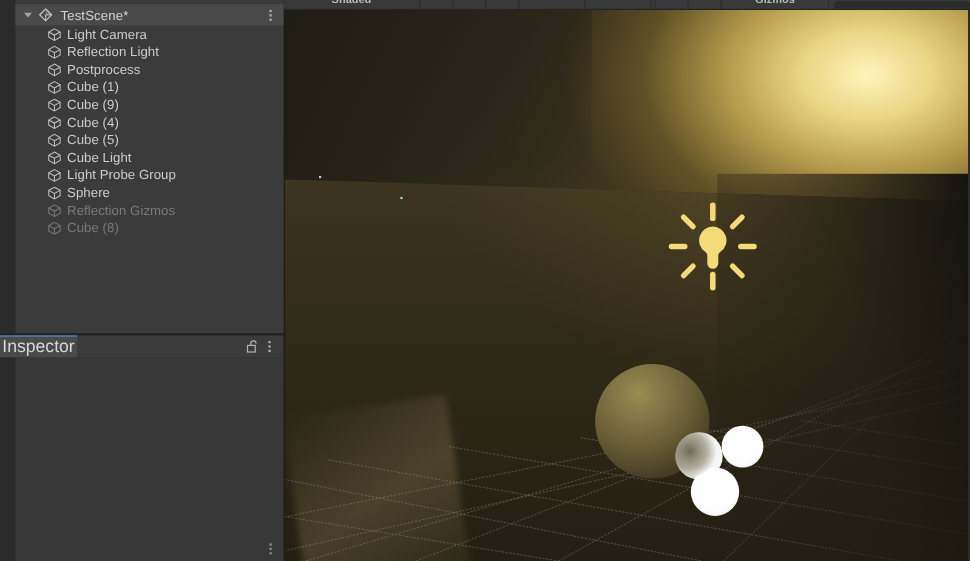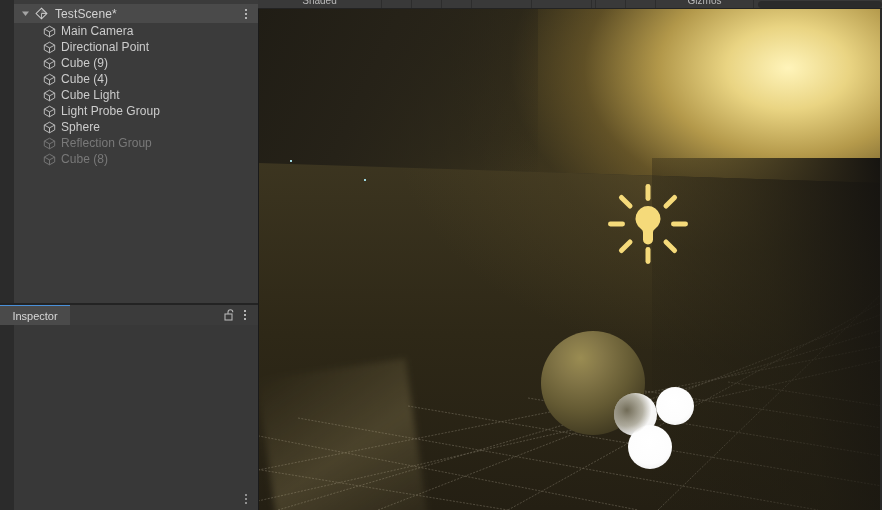--- a/index.html
+++ b/index.html
@@ -148,21 +148,21 @@
     position: absolute;
     top: 0;
     height: 20px;
     display: flex;
     align-items: center;
     padding: 0 9px;
     box-sizing: border-box;
     white-space: nowrap;
   }
   .tab .tab-label {
-    font-size: 11px;
+    font-size: 16px;
     color: #b9b9b9;
   }
   .tab.active {
     background: #4a4a4a;
     border-top: 1px solid #4a90d9;
   }
   .tab.active .tab-label { color: #d8d8d8; }
   #tab-inspector { left: 0; width: 70px; justify-content: center; }
   #tab-occlusion { left: 70px; width: 100px; }
   #tab-occlusion .tab-icon {
@@ -234,20 +234,21 @@
     overflow: hidden;
   }
   .tb-seg {
     height: 8px;
     box-sizing: border-box;
     border-right: 1px solid #2d2d2d;
     display: flex;
     align-items: flex-start;
     justify-content: center;
     overflow: hidden;
+    font-weight: bold;
   }
   .tb-seg span {
     font-size: 10px;
     color: #b8b8b8;
     line-height: 8px;
     display: block;
     transform: translateY(-3px);
     white-space: nowrap;
   }
   .tb-seg.wide { width: 124px; }
@@ -442,31 +443,51 @@
 
       <div id="hierarchy-list">
           <div class="h-item">
             <span class="go-icon">
               <svg width="13" height="13" viewBox="0 0 14 14">
                 <polygon points="7,1.3 12.6,4.4 12.6,9.6 7,12.7 1.4,9.6 1.4,4.4" fill="none" stroke="#c2c2c2" stroke-width="1"></polygon>
                 <polyline points="1.4,4.4 7,7.4 12.6,4.4" fill="none" stroke="#c2c2c2" stroke-width="1"></polyline>
                 <line x1="7" y1="7.4" x2="7" y2="12.7" stroke="#c2c2c2" stroke-width="1"></line>
               </svg>
             </span>
-            <span class="go-label">Main Camera</span>
-          </div>
-          <div class="h-item">
-            <span class="go-icon">
-              <svg width="13" height="13" viewBox="0 0 14 14">
-                <polygon points="7,1.3 12.6,4.4 12.6,9.6 7,12.7 1.4,9.6 1.4,4.4" fill="none" stroke="#c2c2c2" stroke-width="1"></polygon>
-                <polyline points="1.4,4.4 7,7.4 12.6,4.4" fill="none" stroke="#c2c2c2" stroke-width="1"></polyline>
-                <line x1="7" y1="7.4" x2="7" y2="12.7" stroke="#c2c2c2" stroke-width="1"></line>
-              </svg>
-            </span>
-            <span class="go-label">Directional Point</span>
+            <span class="go-label">Light Camera</span>
+          </div>
+          <div class="h-item">
+            <span class="go-icon">
+              <svg width="13" height="13" viewBox="0 0 14 14">
+                <polygon points="7,1.3 12.6,4.4 12.6,9.6 7,12.7 1.4,9.6 1.4,4.4" fill="none" stroke="#c2c2c2" stroke-width="1"></polygon>
+                <polyline points="1.4,4.4 7,7.4 12.6,4.4" fill="none" stroke="#c2c2c2" stroke-width="1"></polyline>
+                <line x1="7" y1="7.4" x2="7" y2="12.7" stroke="#c2c2c2" stroke-width="1"></line>
+              </svg>
+            </span>
+            <span class="go-label">Reflection Light</span>
+          </div>
+          <div class="h-item">
+            <span class="go-icon">
+              <svg width="13" height="13" viewBox="0 0 14 14">
+                <polygon points="7,1.3 12.6,4.4 12.6,9.6 7,12.7 1.4,9.6 1.4,4.4" fill="none" stroke="#c2c2c2" stroke-width="1"></polygon>
+                <polyline points="1.4,4.4 7,7.4 12.6,4.4" fill="none" stroke="#c2c2c2" stroke-width="1"></polyline>
+                <line x1="7" y1="7.4" x2="7" y2="12.7" stroke="#c2c2c2" stroke-width="1"></line>
+              </svg>
+            </span>
+            <span class="go-label">Postprocess</span>
+          </div>
+          <div class="h-item">
+            <span class="go-icon">
+              <svg width="13" height="13" viewBox="0 0 14 14">
+                <polygon points="7,1.3 12.6,4.4 12.6,9.6 7,12.7 1.4,9.6 1.4,4.4" fill="none" stroke="#c2c2c2" stroke-width="1"></polygon>
+                <polyline points="1.4,4.4 7,7.4 12.6,4.4" fill="none" stroke="#c2c2c2" stroke-width="1"></polyline>
+                <line x1="7" y1="7.4" x2="7" y2="12.7" stroke="#c2c2c2" stroke-width="1"></line>
+              </svg>
+            </span>
+            <span class="go-label">Cube (1)</span>
           </div>
           <div class="h-item">
             <span class="go-icon">
               <svg width="13" height="13" viewBox="0 0 14 14">
                 <polygon points="7,1.3 12.6,4.4 12.6,9.6 7,12.7 1.4,9.6 1.4,4.4" fill="none" stroke="#c2c2c2" stroke-width="1"></polygon>
                 <polyline points="1.4,4.4 7,7.4 12.6,4.4" fill="none" stroke="#c2c2c2" stroke-width="1"></polyline>
                 <line x1="7" y1="7.4" x2="7" y2="12.7" stroke="#c2c2c2" stroke-width="1"></line>
               </svg>
             </span>
             <span class="go-label">Cube (9)</span>
@@ -482,20 +503,30 @@
             <span class="go-label">Cube (4)</span>
           </div>
           <div class="h-item">
             <span class="go-icon">
               <svg width="13" height="13" viewBox="0 0 14 14">
                 <polygon points="7,1.3 12.6,4.4 12.6,9.6 7,12.7 1.4,9.6 1.4,4.4" fill="none" stroke="#c2c2c2" stroke-width="1"></polygon>
                 <polyline points="1.4,4.4 7,7.4 12.6,4.4" fill="none" stroke="#c2c2c2" stroke-width="1"></polyline>
                 <line x1="7" y1="7.4" x2="7" y2="12.7" stroke="#c2c2c2" stroke-width="1"></line>
               </svg>
             </span>
+            <span class="go-label">Cube (5)</span>
+          </div>
+          <div class="h-item">
+            <span class="go-icon">
+              <svg width="13" height="13" viewBox="0 0 14 14">
+                <polygon points="7,1.3 12.6,4.4 12.6,9.6 7,12.7 1.4,9.6 1.4,4.4" fill="none" stroke="#c2c2c2" stroke-width="1"></polygon>
+                <polyline points="1.4,4.4 7,7.4 12.6,4.4" fill="none" stroke="#c2c2c2" stroke-width="1"></polyline>
+                <line x1="7" y1="7.4" x2="7" y2="12.7" stroke="#c2c2c2" stroke-width="1"></line>
+              </svg>
+            </span>
             <span class="go-label">Cube Light</span>
           </div>
           <div class="h-item">
             <span class="go-icon">
               <svg width="13" height="13" viewBox="0 0 14 14">
                 <polygon points="7,1.3 12.6,4.4 12.6,9.6 7,12.7 1.4,9.6 1.4,4.4" fill="none" stroke="#c2c2c2" stroke-width="1"></polygon>
                 <polyline points="1.4,4.4 7,7.4 12.6,4.4" fill="none" stroke="#c2c2c2" stroke-width="1"></polyline>
                 <line x1="7" y1="7.4" x2="7" y2="12.7" stroke="#c2c2c2" stroke-width="1"></line>
               </svg>
             </span>
@@ -512,21 +543,21 @@
             <span class="go-label">Sphere</span>
           </div>
           <div class="h-item dim">
             <span class="go-icon">
               <svg width="13" height="13" viewBox="0 0 14 14">
                 <polygon points="7,1.3 12.6,4.4 12.6,9.6 7,12.7 1.4,9.6 1.4,4.4" fill="none" stroke="#c2c2c2" stroke-width="1"></polygon>
                 <polyline points="1.4,4.4 7,7.4 12.6,4.4" fill="none" stroke="#c2c2c2" stroke-width="1"></polyline>
                 <line x1="7" y1="7.4" x2="7" y2="12.7" stroke="#c2c2c2" stroke-width="1"></line>
               </svg>
             </span>
-            <span class="go-label">Reflection Group</span>
+            <span class="go-label">Reflection Gizmos</span>
           </div>
           <div class="h-item dim">
             <span class="go-icon">
               <svg width="13" height="13" viewBox="0 0 14 14">
                 <polygon points="7,1.3 12.6,4.4 12.6,9.6 7,12.7 1.4,9.6 1.4,4.4" fill="none" stroke="#c2c2c2" stroke-width="1"></polygon>
                 <polyline points="1.4,4.4 7,7.4 12.6,4.4" fill="none" stroke="#c2c2c2" stroke-width="1"></polyline>
                 <line x1="7" y1="7.4" x2="7" y2="12.7" stroke="#c2c2c2" stroke-width="1"></line>
               </svg>
             </span>
             <span class="go-label">Cube (8)</span>

